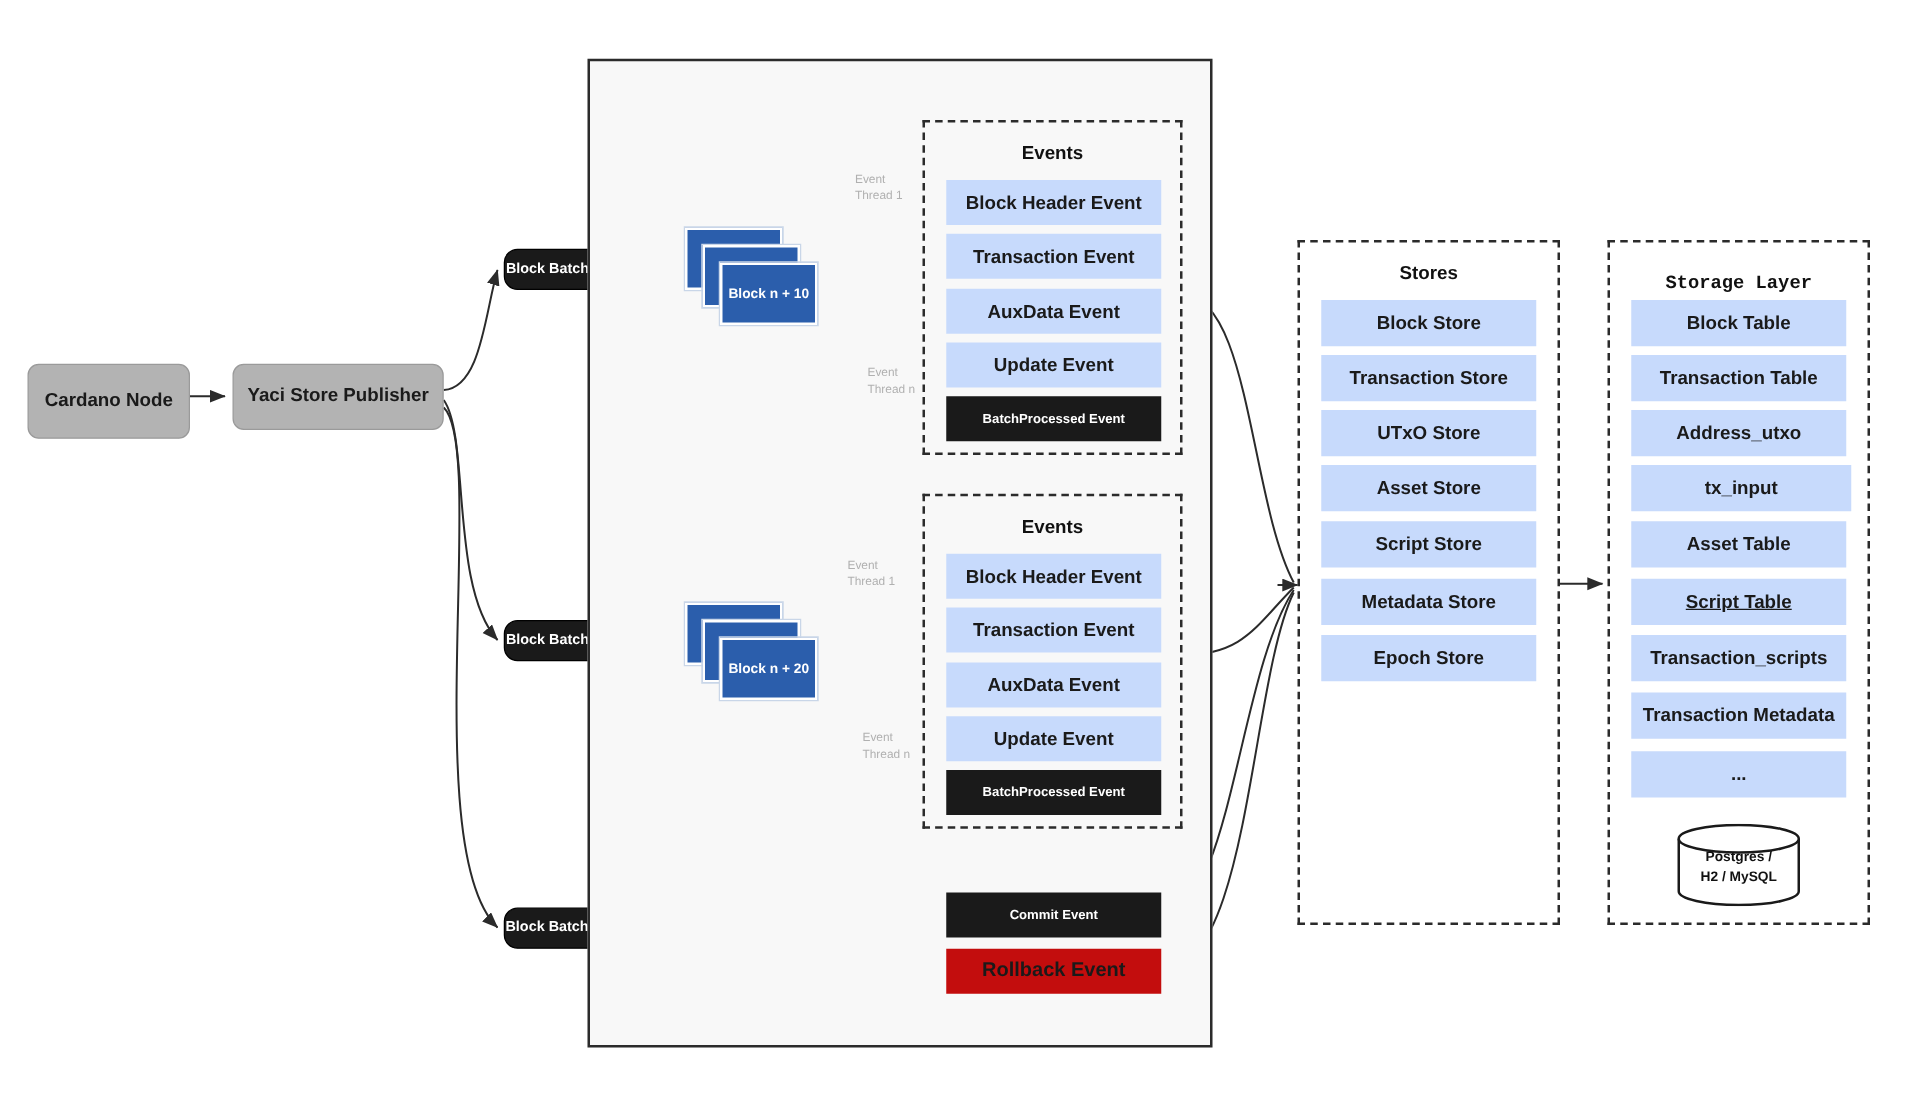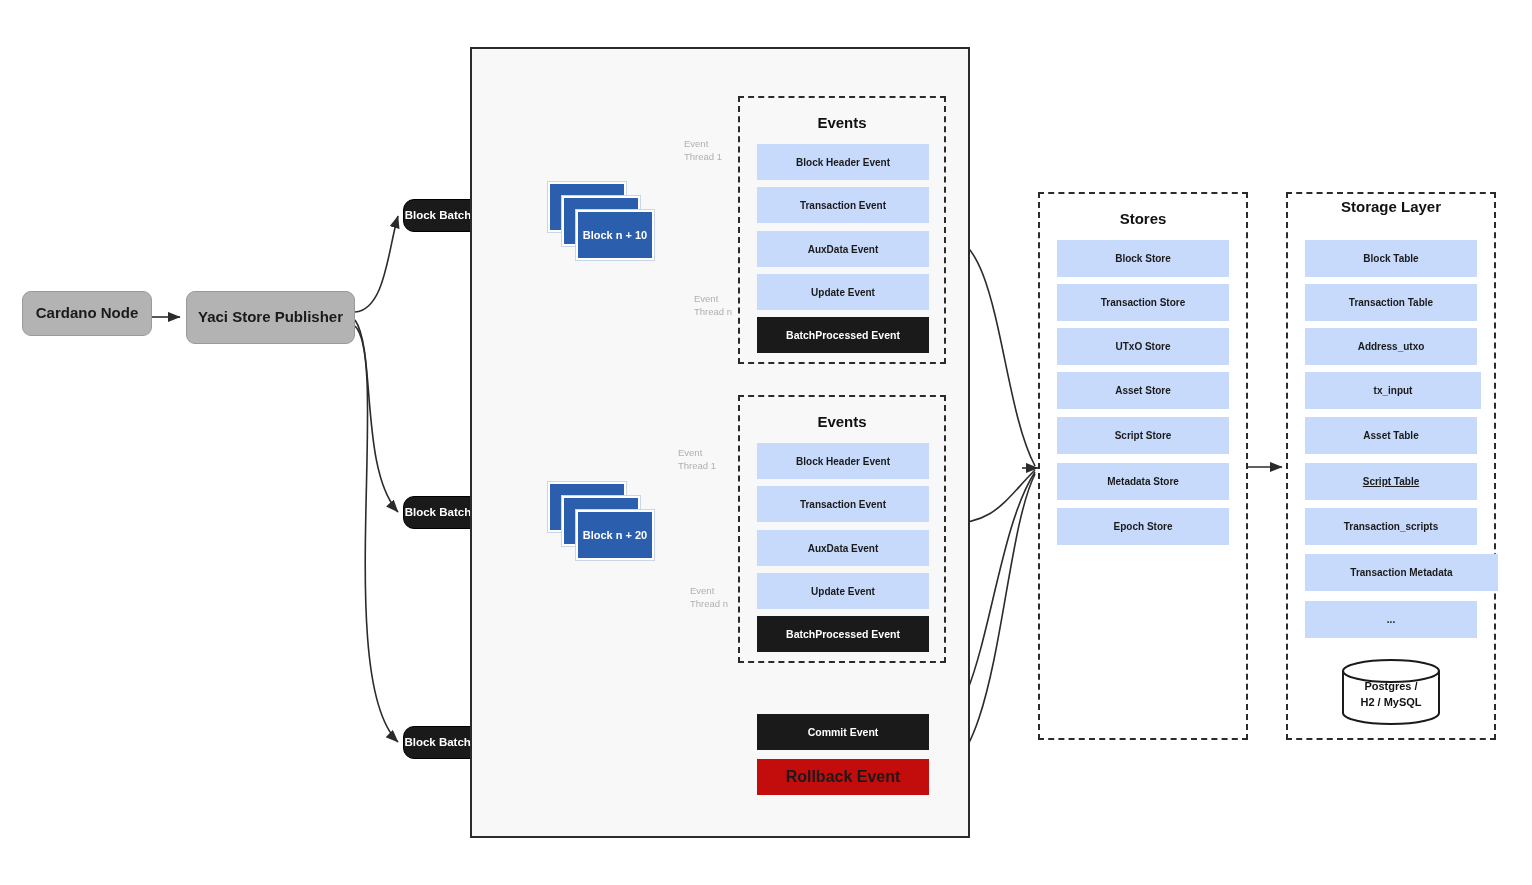--- a/index.html
+++ b/index.html
@@ -87,21 +87,21 @@
   }
 
   
   .blue-item {
     position: absolute;
     box-sizing: border-box;
     background: #c7dafc;
     display: flex;
     align-items: center;
     justify-content: center;
-    font-size: 10px;
+    font-size: 15px;
     font-weight: bold;
     color: #1a1a1a;
     text-align: right;
   }
   .black-item {
     position: absolute;
     box-sizing: border-box;
     background: #1a1a1a;
     display: flex;
     align-items: center;
@@ -215,21 +215,21 @@
 
     <path d="M929,732 C985,732 990,540 1035,472" stroke="#2b2b2b" stroke-width="1.6" fill="none"></path>
 
     <path d="M929,777 C1000,777 1000,545 1035,474" stroke="#2b2b2b" stroke-width="1.6" fill="none"></path>
 
     <path d="M1022,468 L1038,468" stroke="#2b2b2b" stroke-width="1.6" fill="none" marker-end="url(#arrow)"></path>
 
     <path d="M1248,467 L1282,467" stroke="#2b2b2b" stroke-width="1.6" fill="none" marker-end="url(#arrow)"></path>
   </svg>
 
-  <div class="node grey-box" style="left:22px; top:291px; width:130px; height:45px;">
+  <div class="node grey-box" style="left:22px; top:291px; width:130px; height:60px;">
     <span>Cardano Node</span>
   </div>
 
   <div class="node grey-box" style="left:186px; top:291px; width:169px; height:53px;">
     <span>Yaci Store Publisher</span>
   </div>
 
   <div class="node pill" style="left:403px; top:199px; width:121px; height:33px;">
     <span>Block Batch Thread 1</span>
   </div>
@@ -294,30 +294,30 @@
   </div>
   <div class="blue-item" style="left:1057px; top:240px; width:172px; height:37px;">Block Store</div>
   <div class="blue-item" style="left:1057px; top:284px; width:172px; height:37px;">Transaction Store</div>
   <div class="blue-item" style="left:1057px; top:328px; width:172px; height:37px;">UTxO Store</div>
   <div class="blue-item" style="left:1057px; top:417px; width:172px; height:37px;">Script Store</div>
   <div class="blue-item" style="left:1057px; top:372px; width:172px; height:37px;">Asset Store</div>
   <div class="blue-item" style="left:1057px; top:463px; width:172px; height:37px;">Metadata Store</div>
   <div class="blue-item" style="left:1057px; top:508px; width:172px; height:37px;">Epoch Store</div>
 
   <div class="dashed-group" style="left:1286px; top:192px; width:210px; height:548px;">
-    <div class="group-title" style="top:4px;">Storage Layer</div>
+    <div class="group-title" style="top:24px;font-family:Liberation Mono, monospace;">Storage Layer</div>
   </div>
   <div class="blue-item" style="left:1305px; top:240px; width:172px; height:37px;">Block Table</div>
   <div class="blue-item" style="left:1305px; top:284px; width:172px; height:37px;">Transaction Table</div>
   <div class="blue-item" style="left:1305px; top:328px; width:172px; height:37px;">Address_utxo</div>
   <div class="blue-item" style="left:1305px; top:372px; width:176px; height:37px;">tx_input</div>
   <div class="blue-item" style="left:1305px; top:417px; width:172px; height:37px;">Asset Table</div>
   <div class="blue-item" style="left:1305px; top:463px; width:172px; height:37px;text-decoration:underline;">Script Table</div>
   <div class="blue-item" style="left:1305px; top:508px; width:172px; height:37px;">Transaction_scripts</div>
-  <div class="blue-item" style="left:1305px; top:554px; width:193px; height:37px;">Transaction Metadata</div>
+  <div class="blue-item" style="left:1305px; top:554px; width:172px; height:37px;">Transaction Metadata</div>
   <div class="blue-item" style="left:1305px; top:601px; width:172px; height:37px;">...</div>
 
   <div class="cylinder" style="left:1341px; top:659px;">
     <svg width="100" height="66" viewBox="0 0 100 66">
       <path d="M2,12 L2,54 A48,11 0 0 0 98,54 L98,12" fill="#ffffff" stroke="#1a1a1a" stroke-width="2"></path>
       <ellipse cx="50" cy="12" rx="48" ry="11" fill="#ffffff" stroke="#1a1a1a" stroke-width="2"></ellipse>
     </svg>
     <div class="cyl-label" style="white-space:pre;">Postgres /
 H2 / MySQL</div>
   </div>

